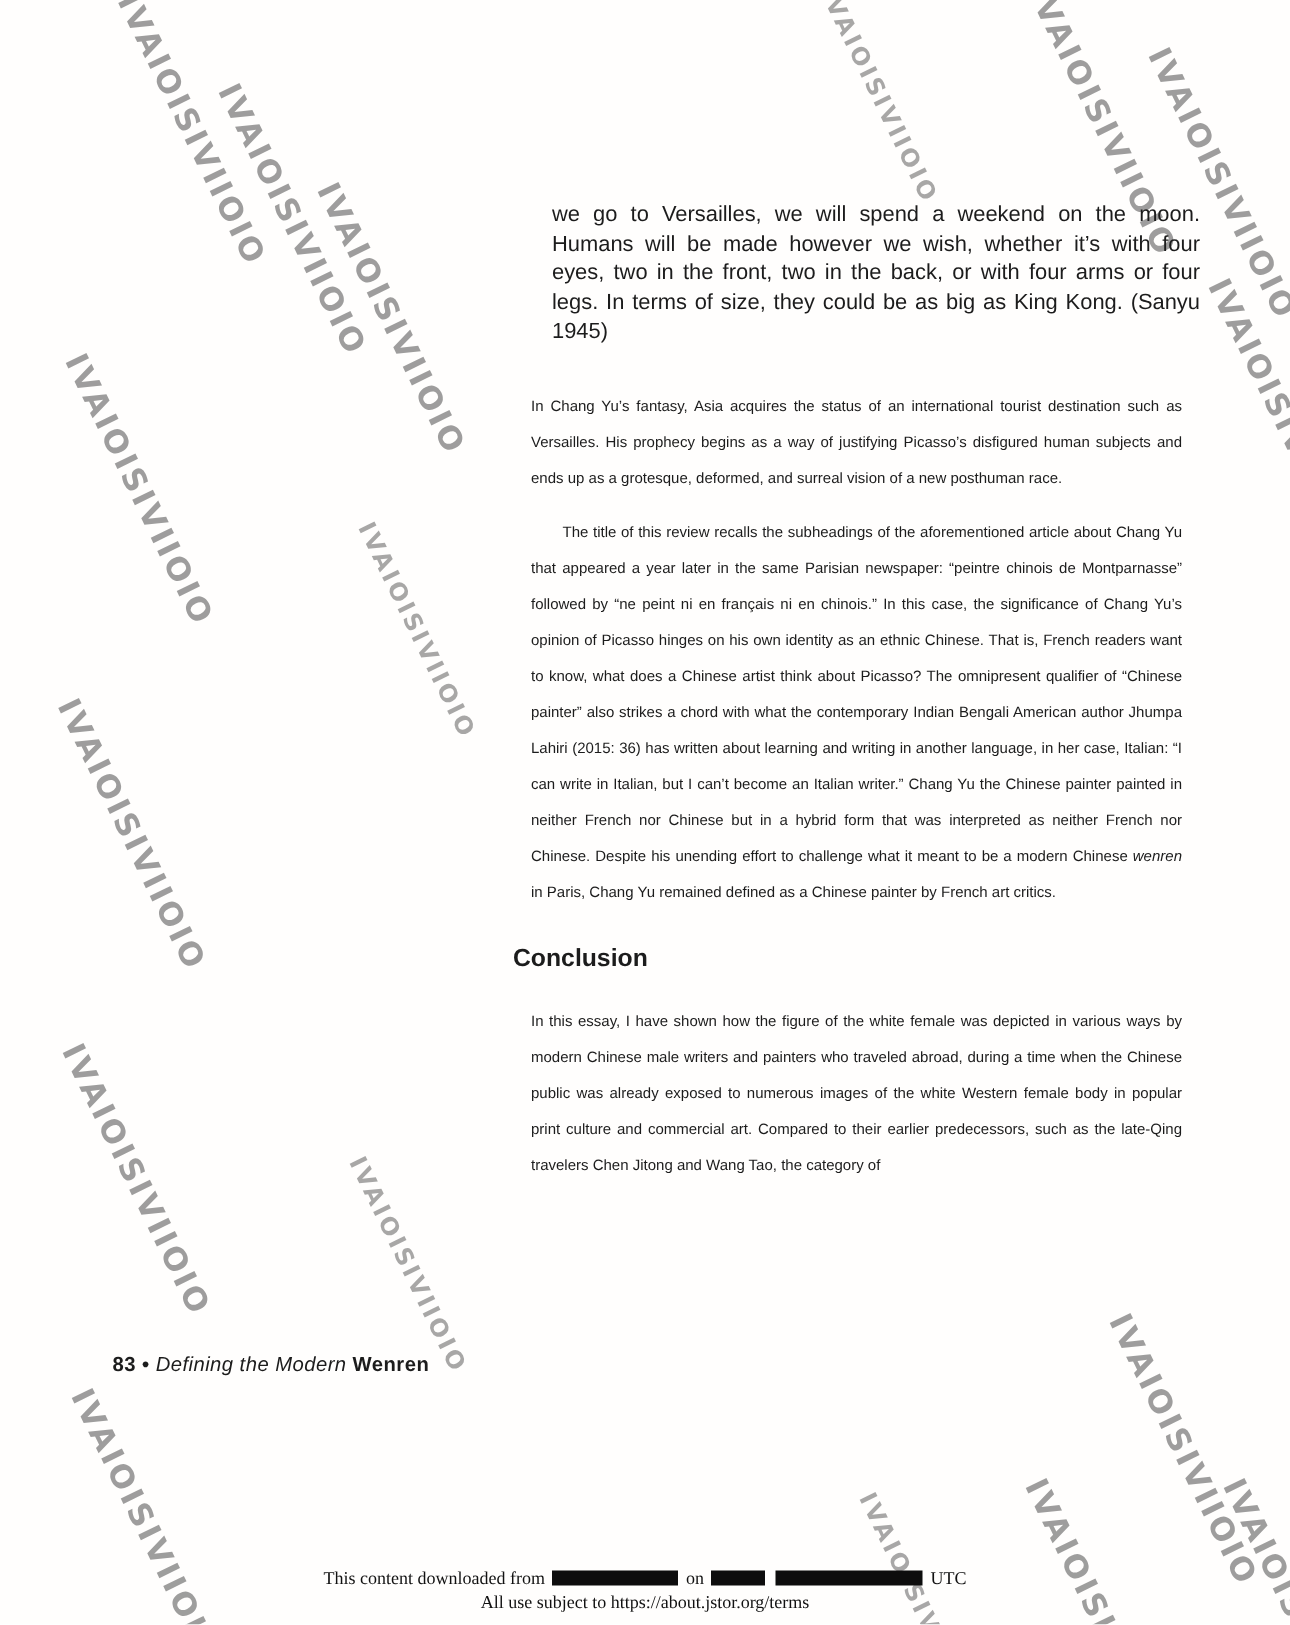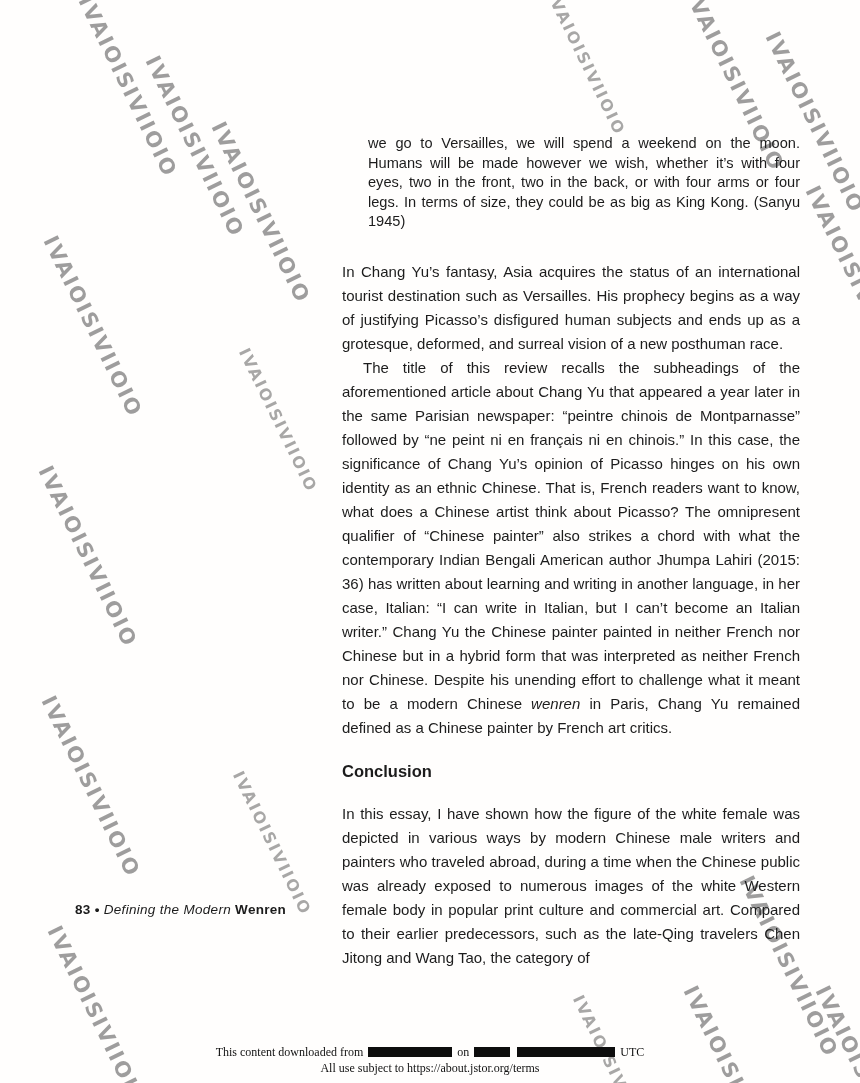--- a/index.html
+++ b/index.html
@@ -31,22 +31,22 @@
   
   .content{position:absolute;z-index:2;left:342px;top:134px;width:458px;}
   .quote{
     margin:0 0 28px 26px;
     width:432px;
     font-size:14.6px;
     line-height:19.5px;
     text-align:justify;
   }
   .para{
-    margin:0;
-    font-size:15px;
+    margin:12px;
+    font-size:10px;
     line-height:24px;
     text-align:justify;
   }
   .para.indent{text-indent:21px;}
   .section-heading{
     margin:22px 0 21px 0;
     font-size:16.5px;
     font-weight:bold;
   }
   

